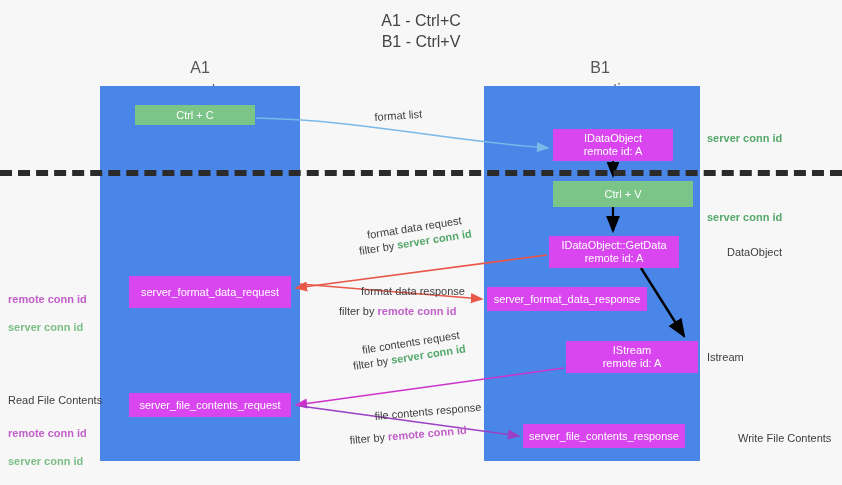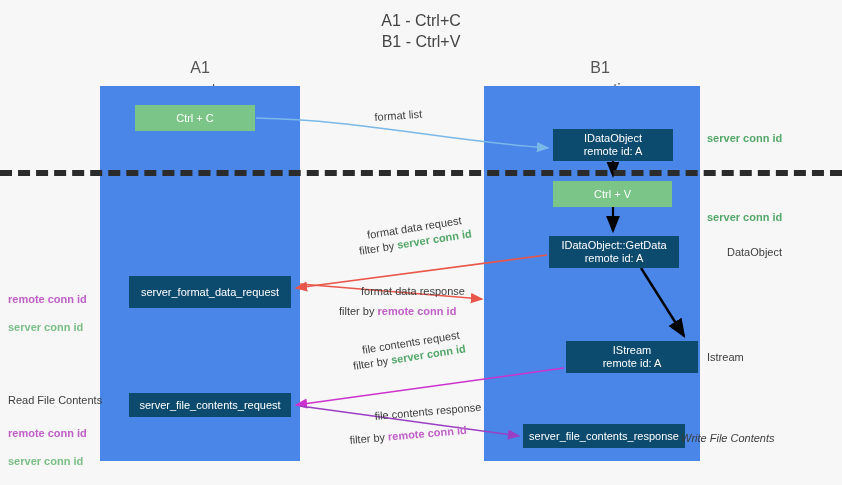--- a/index.html
+++ b/index.html
@@ -35,25 +35,25 @@
   #lane-b1{left:484px;top:86px;width:216px;height:375px;}
 
   
   .node{
     color:#ffffff;font-size:11px;line-height:13px;
     display:flex;align-items:center;justify-content:center;
     text-align:center;white-space:pre-line;
     box-sizing:border-box;padding:2px 4px;
   }
   .green{background:#7bc588;}
-  .orange{background:#0c4a6e;}
-
-  #n-ctrlc{left:135px;top:105px;width:120px;height:26px;}
+  .orange{background:#d946ef;}
+
+  #n-ctrlc{left:135px;top:105px;width:120px;height:20px;}
   #n-idataobject{left:553px;top:129px;width:120px;height:32px;}
-  #n-ctrlv{left:553px;top:181px;width:119px;height:26px;text-align:right;}
+  #n-ctrlv{left:553px;top:181px;width:140px;height:26px;text-align:right;}
   #n-getdata{left:549px;top:236px;width:130px;height:32px;}
   #n-istream{left:566px;top:341px;width:132px;height:32px;}
   #n-fmt-req{left:129px;top:276px;width:162px;height:32px;}
   #n-fmt-resp{left:487px;top:287px;width:160px;height:24px;}
   #n-file-req{left:129px;top:393px;width:162px;height:24px;}
   #n-file-resp{left:523px;top:424px;width:162px;height:24px;}
 
   
   #divider{
     left:0;top:170px;width:842px;height:0;
@@ -86,21 +86,21 @@
   #l-fcresp2{left:349px;top:433px;transform:rotate(-5deg);transform-origin:left top;}
 
   
   .side-note{font-size:11px;line-height:14px;white-space:pre-line;}
   .side-right{color:#3d3d3d;}
 
   #r-scid-1{left:707px;top:131px;color:#54a86a;font-weight:bold;}
   #r-scid-2{left:707px;top:210px;color:#54a86a;font-weight:bold;}
   #r-dataobject{left:707px;top:245px;padding-left:20px;}
   #r-istream{left:707px;top:350px;}
-  #r-writefile{left:681px;top:431px;font-style:italic;}
+  #r-writefile{left:738px;top:431px;}
 
   #l-conn-1{left:8px;top:278px;}
   #l-readfile{left:8px;top:393px;color:#3d3d3d;}
   #l-conn-2{left:8px;top:412px;}
   .conn-pair span{display:block;font-weight:bold;font-size:11px;line-height:14px;}
   .c-remote{color:#c060c8;}
   .c-server{color:#7bbf86;}
 </style>
 </head>
 <body>
@@ -156,20 +156,21 @@
 
   <div class="abs node green" id="n-ctrlc">Ctrl + C</div>
   <div class="abs node orange" id="n-idataobject">IDataObject
 remote id: A</div>
   <div class="abs node green" id="n-ctrlv">Ctrl + V</div>
   <div class="abs node orange" id="n-getdata">IDataObject::GetData
 remote id: A</div>
   <div class="abs node orange" id="n-istream">IStream
 remote id: A</div>
   <div class="abs node orange" id="n-fmt-req">server_format_data_request</div>
+  <div class="abs node orange" id="n-fmt-resp">server_format_data_response</div>
   <div class="abs node orange" id="n-file-req">server_file_contents_request</div>
   <div class="abs node orange" id="n-file-resp">server_file_contents_response</div>
 
   <div class="abs" id="divider"></div>
 
   <div class="abs edge-label" id="l-format-list">format list</div>
 
   <div class="abs edge-label" id="l-fdreq">format data request</div>
   <div class="abs edge-label" id="l-fdreq2"><span>filter by </span><span class="green-t">server conn id</span></div>
 

